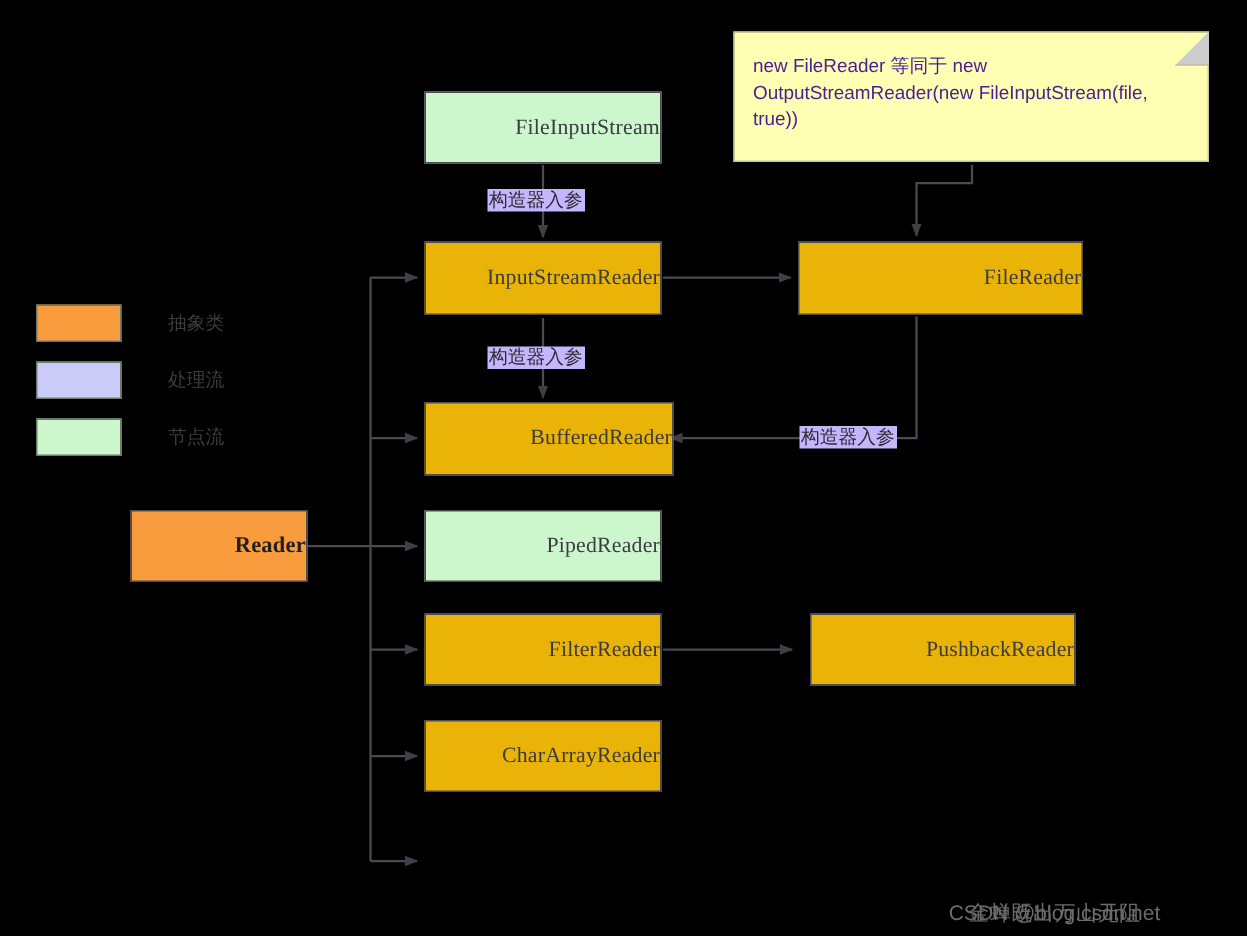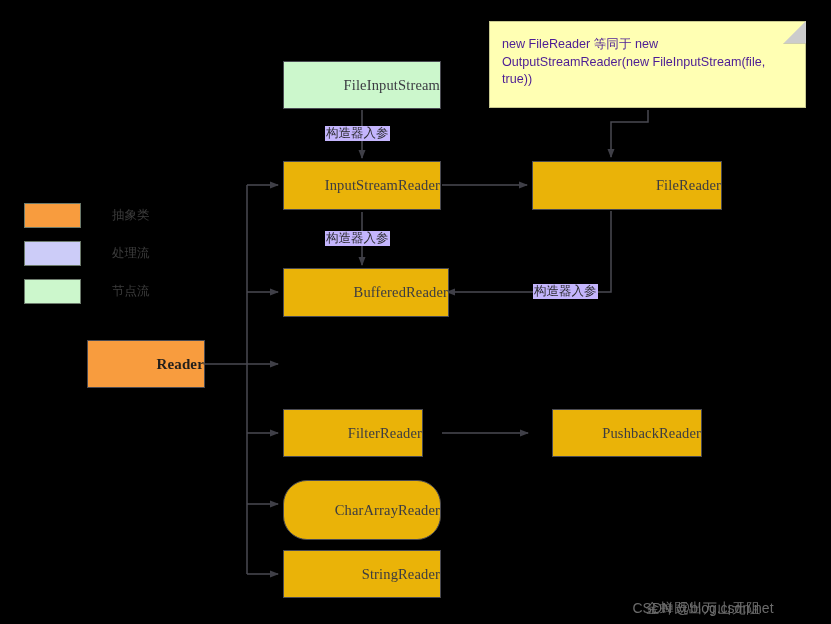--- a/index.html
+++ b/index.html
@@ -172,36 +172,36 @@
   </div>
 
   <div class="node node-process" style="left:283px; top:268px; width:166px; height:49px;">
     <span>BufferedReader</span>
   </div>
 
   <div class="node node-abstract" style="left:87px; top:340px; width:118px; height:48px;padding-left:24px;">
     <span>Reader</span>
   </div>
 
-
-  <div class="node node-process" style="left:283px; top:409px; width:140px; height:48px;">
+  <div class="node node-source" style="left:283px; top:340px; width:158px; height:48px;">
+    <span>PipedReader</span>
+  </div>
+
+  <div class="node node-process" style="left:283px; top:409px; width:158px; height:48px;">
     <span>FilterReader</span>
   </div>
 
-  <div class="node node-process" style="left:552px; top:409px; width:150px; height:48px;padding-left:16px;">
+  <div class="node node-process" style="left:540px; top:409px; width:177px; height:48px;padding-left:16px;">
     <span>PushbackReader</span>
   </div>
 
-  <div class="node node-process" style="left:283px; top:480px; width:158px; height:60px;border-radius:24px;">
+  <div class="node node-process" style="left:283px; top:480px; width:158px; height:48px;">
     <span>CharArrayReader</span>
   </div>
 
-  <div class="node node-process" style="left:283px; top:550px; width:158px; height:48px;">
-    <span>StringReader</span>
-  </div>
 
   <div class="edge-label" style="left:325px; top:126px;">构造器入参</div>
   <div class="edge-label" style="left:325px; top:231px;">构造器入参</div>
   <div class="edge-label" style="left:533px; top:284px;">构造器入参</div>
 
   <div class="note" style="left:489px; top:21px; width:317px; height:87px;">
     <span class="fold"></span>
     <span class="note-text">new FileReader 等同于 new OutputStreamReader(new FileInputStream(file, true))</span>
   </div>
 

